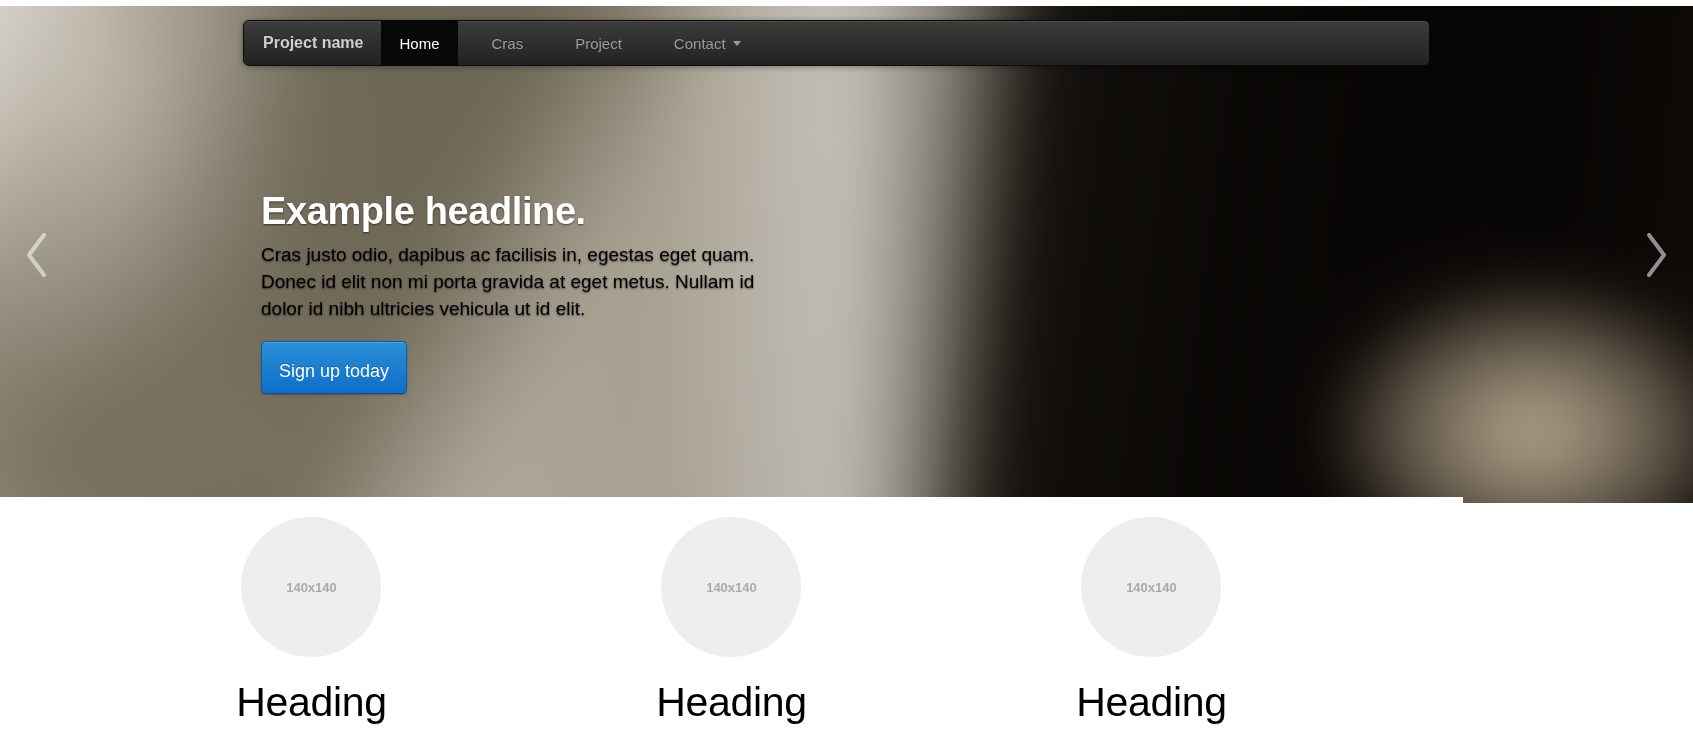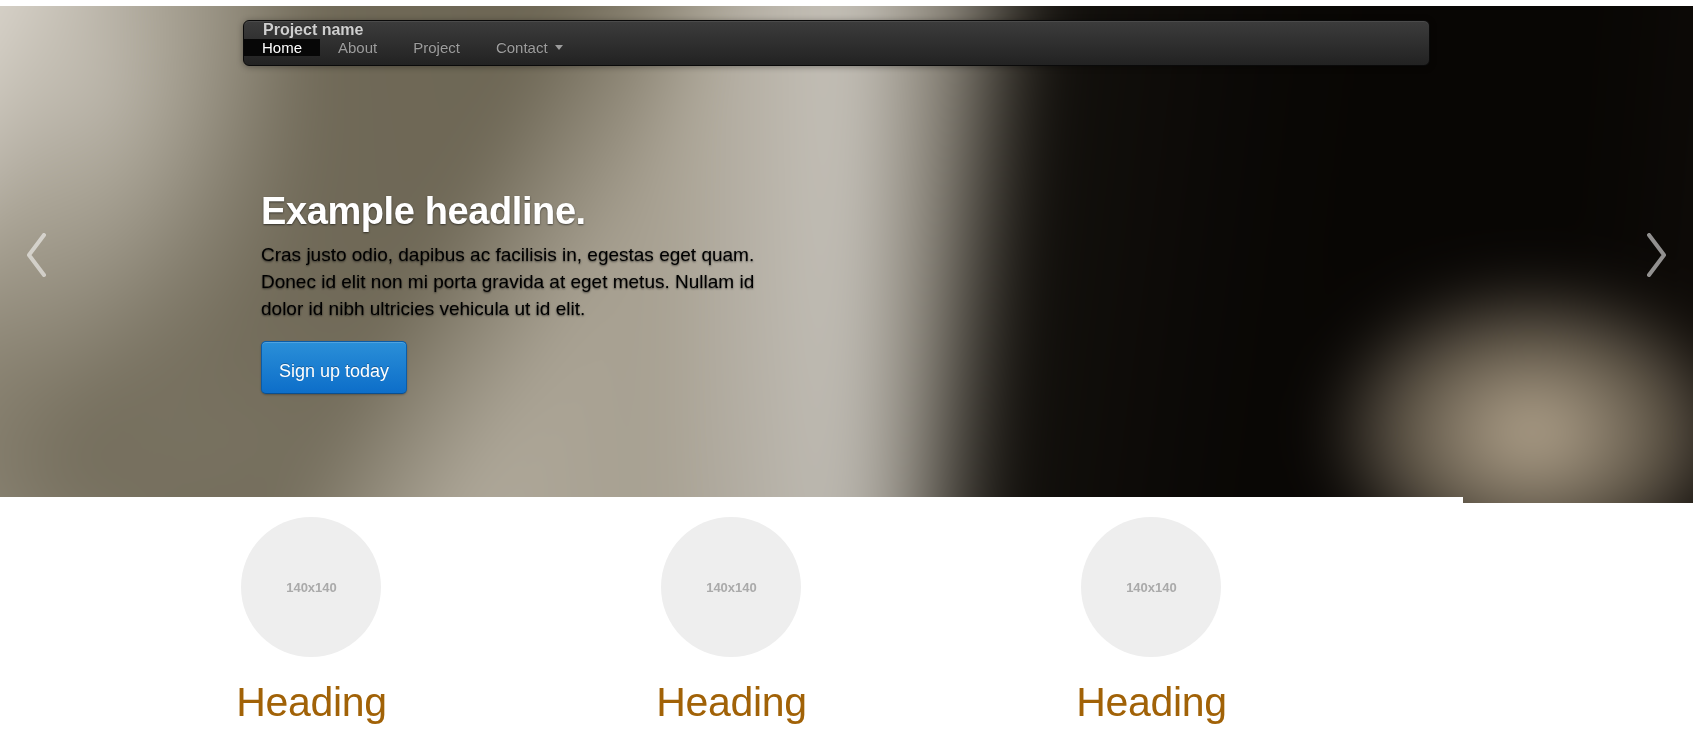--- a/index.html
+++ b/index.html
@@ -110,39 +110,39 @@
     height: 46px;
     border-radius: 6px;
     background-image: linear-gradient(to bottom, #3c3c3c 0%, #222222 100%);
     background-repeat: repeat-x;
     border: 1px solid #0a0a0a;
     box-shadow: inset 0 1px 0 rgba(255,255,255,0.08), 0 1px 6px rgba(0,0,0,0.35);
     display: flex;
     align-items: stretch;
     overflow: hidden;
     z-index: 5;
-    flex-direction: column;
   }
   .navbar-brand {
     display: flex;
     align-items: center;
     padding: 0 18px 0 19px;
     font-size: 16px;
     font-weight: bold;
     color: #cfcfcf;
     text-decoration: none;
     text-shadow: 0 -1px 0 rgba(0,0,0,0.25);
     white-space: nowrap;
   }
   .nav {
     display: flex;
     align-items: stretch;
     list-style: none;
     margin: 0;
     padding: 0;
+    gap: 16px;
   }
   .nav-item {
     display: flex;
     align-items: center;
     padding: 0 18px;
     font-size: 15px;
     color: #9d9d9d;
     text-decoration: none;
     text-shadow: 0 -1px 0 rgba(0,0,0,0.25);
     white-space: nowrap;
@@ -240,21 +240,21 @@
     font-size: 13px;
     font-weight: bold;
     font-family: "Liberation Sans", sans-serif;
     user-select: none;
   }
   .col h2 {
     margin: 23px 0 0 0;
     font-size: 41px;
     line-height: 1.1;
     font-weight: normal;
-    color: #a16207;
+    color: #000000;
     letter-spacing: -0.3px;
     font-family: "Liberation Sans", sans-serif;
   }
 </style>
 </head>
 <body>
 
 <div class="page">
 
   <div class="carousel">
@@ -289,21 +289,21 @@
     <a class="navbar-brand" href="#">Project name</a>
 
     <ul class="nav">
       <li style="display:flex">
         <a class="nav-item active" href="#">
           <span>Home</span>
         </a>
       </li>
       <li style="display:flex">
         <a class="nav-item" href="#">
-          <span>About</span>
+          <span>Cras</span>
         </a>
       </li>
       <li style="display:flex">
         <a class="nav-item" href="#">
           <span>Project</span>
         </a>
       </li>
       <li style="display:flex">
         <a class="nav-item" href="#">
           <span>Contact</span>

